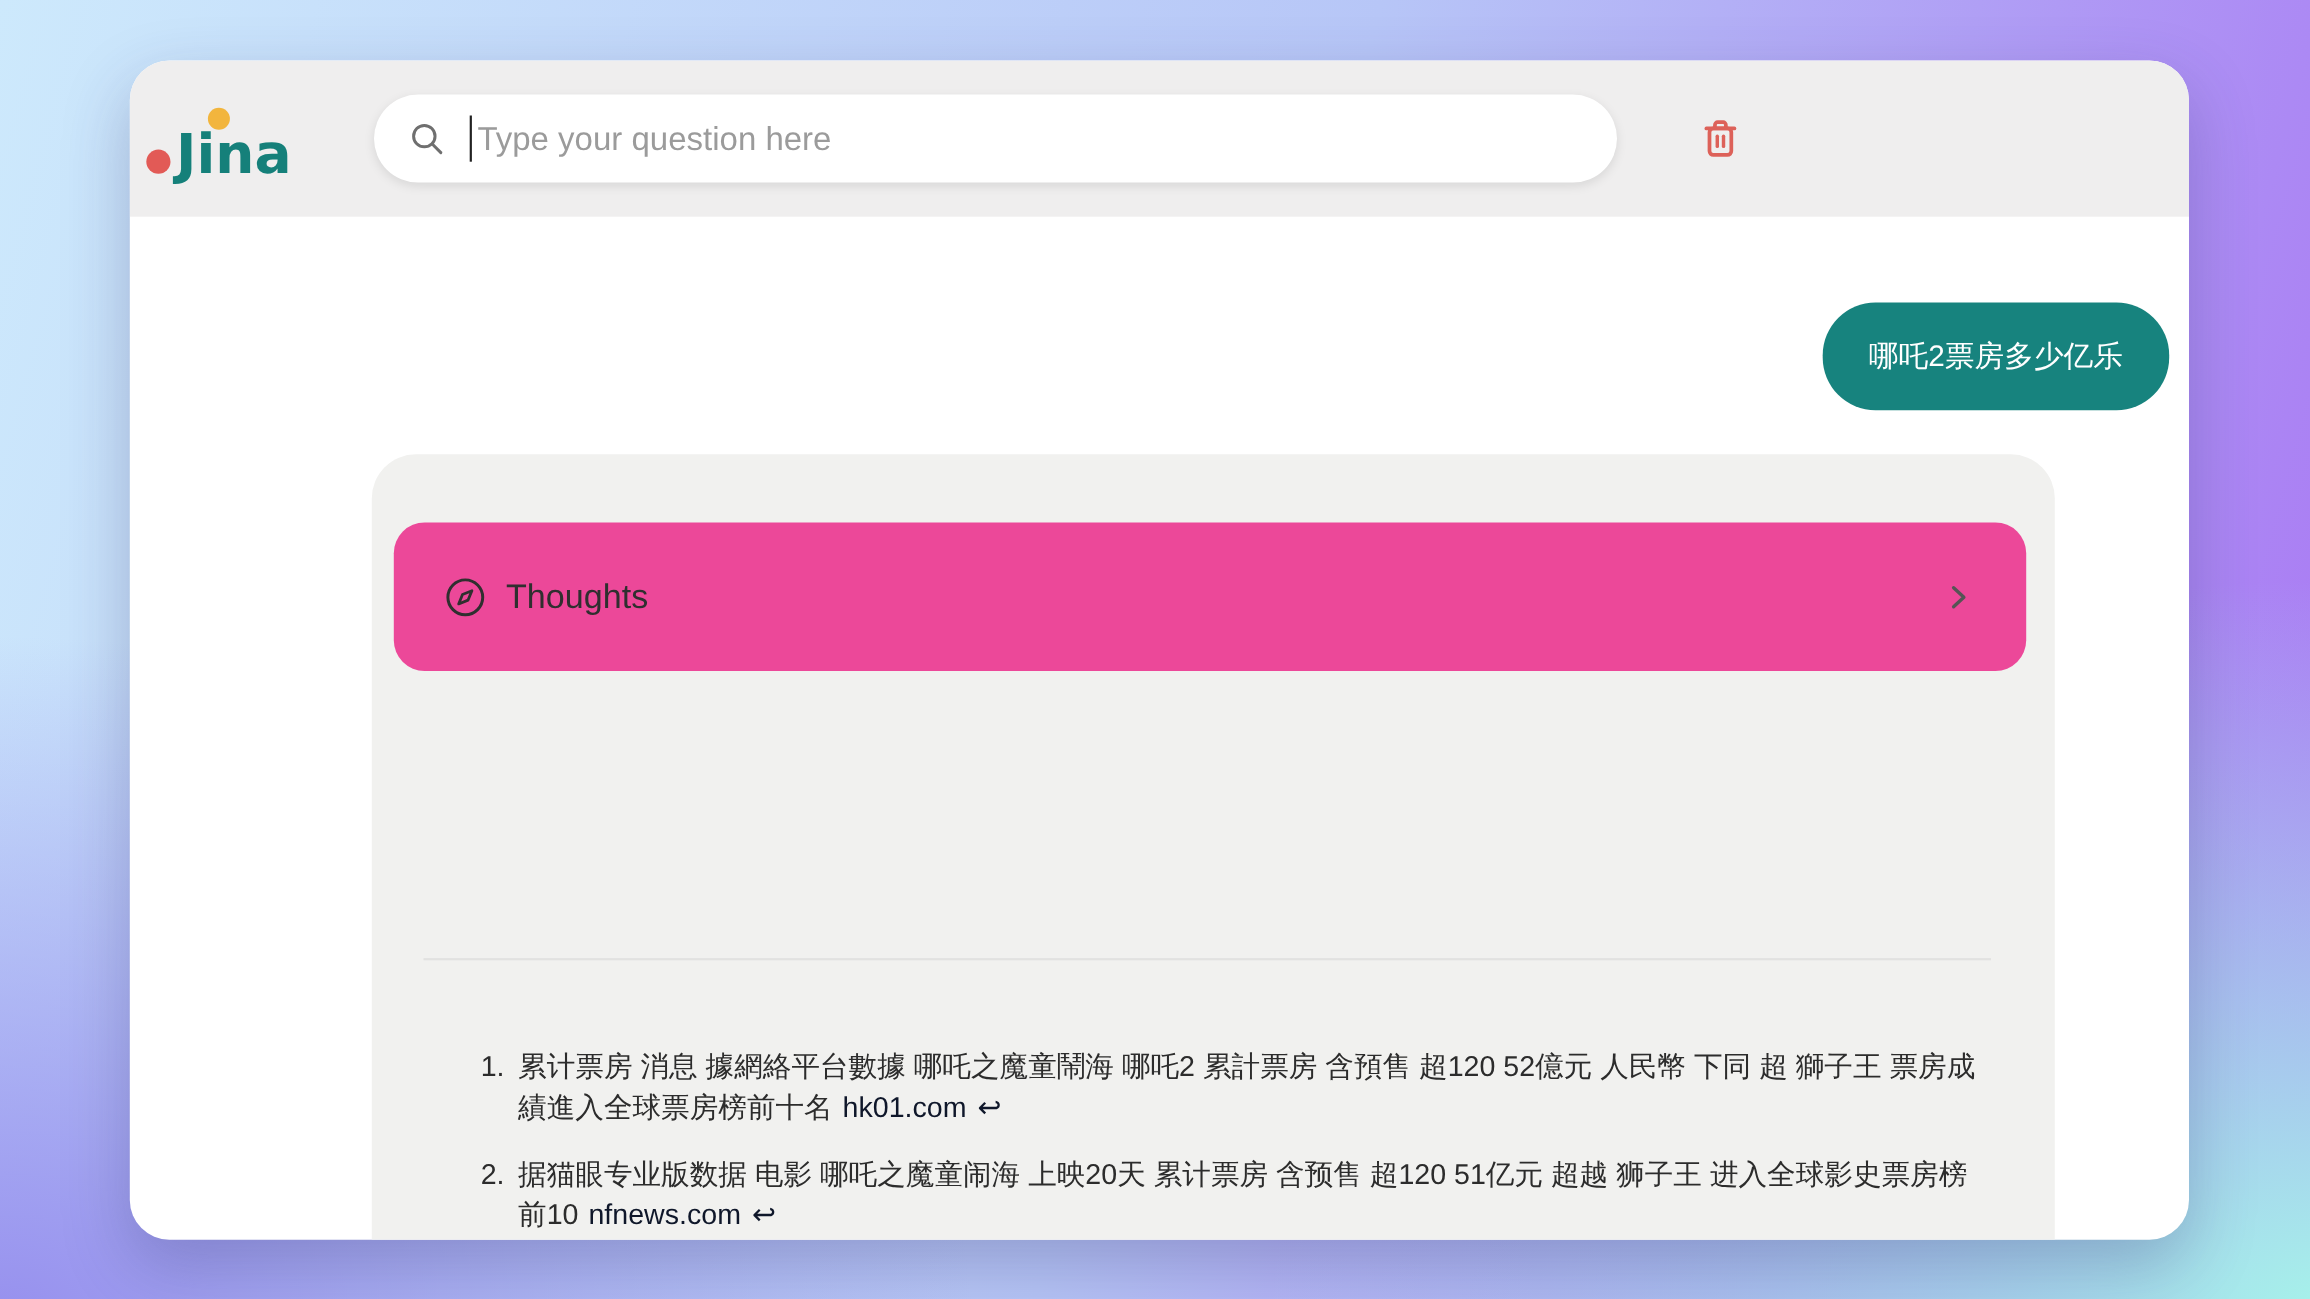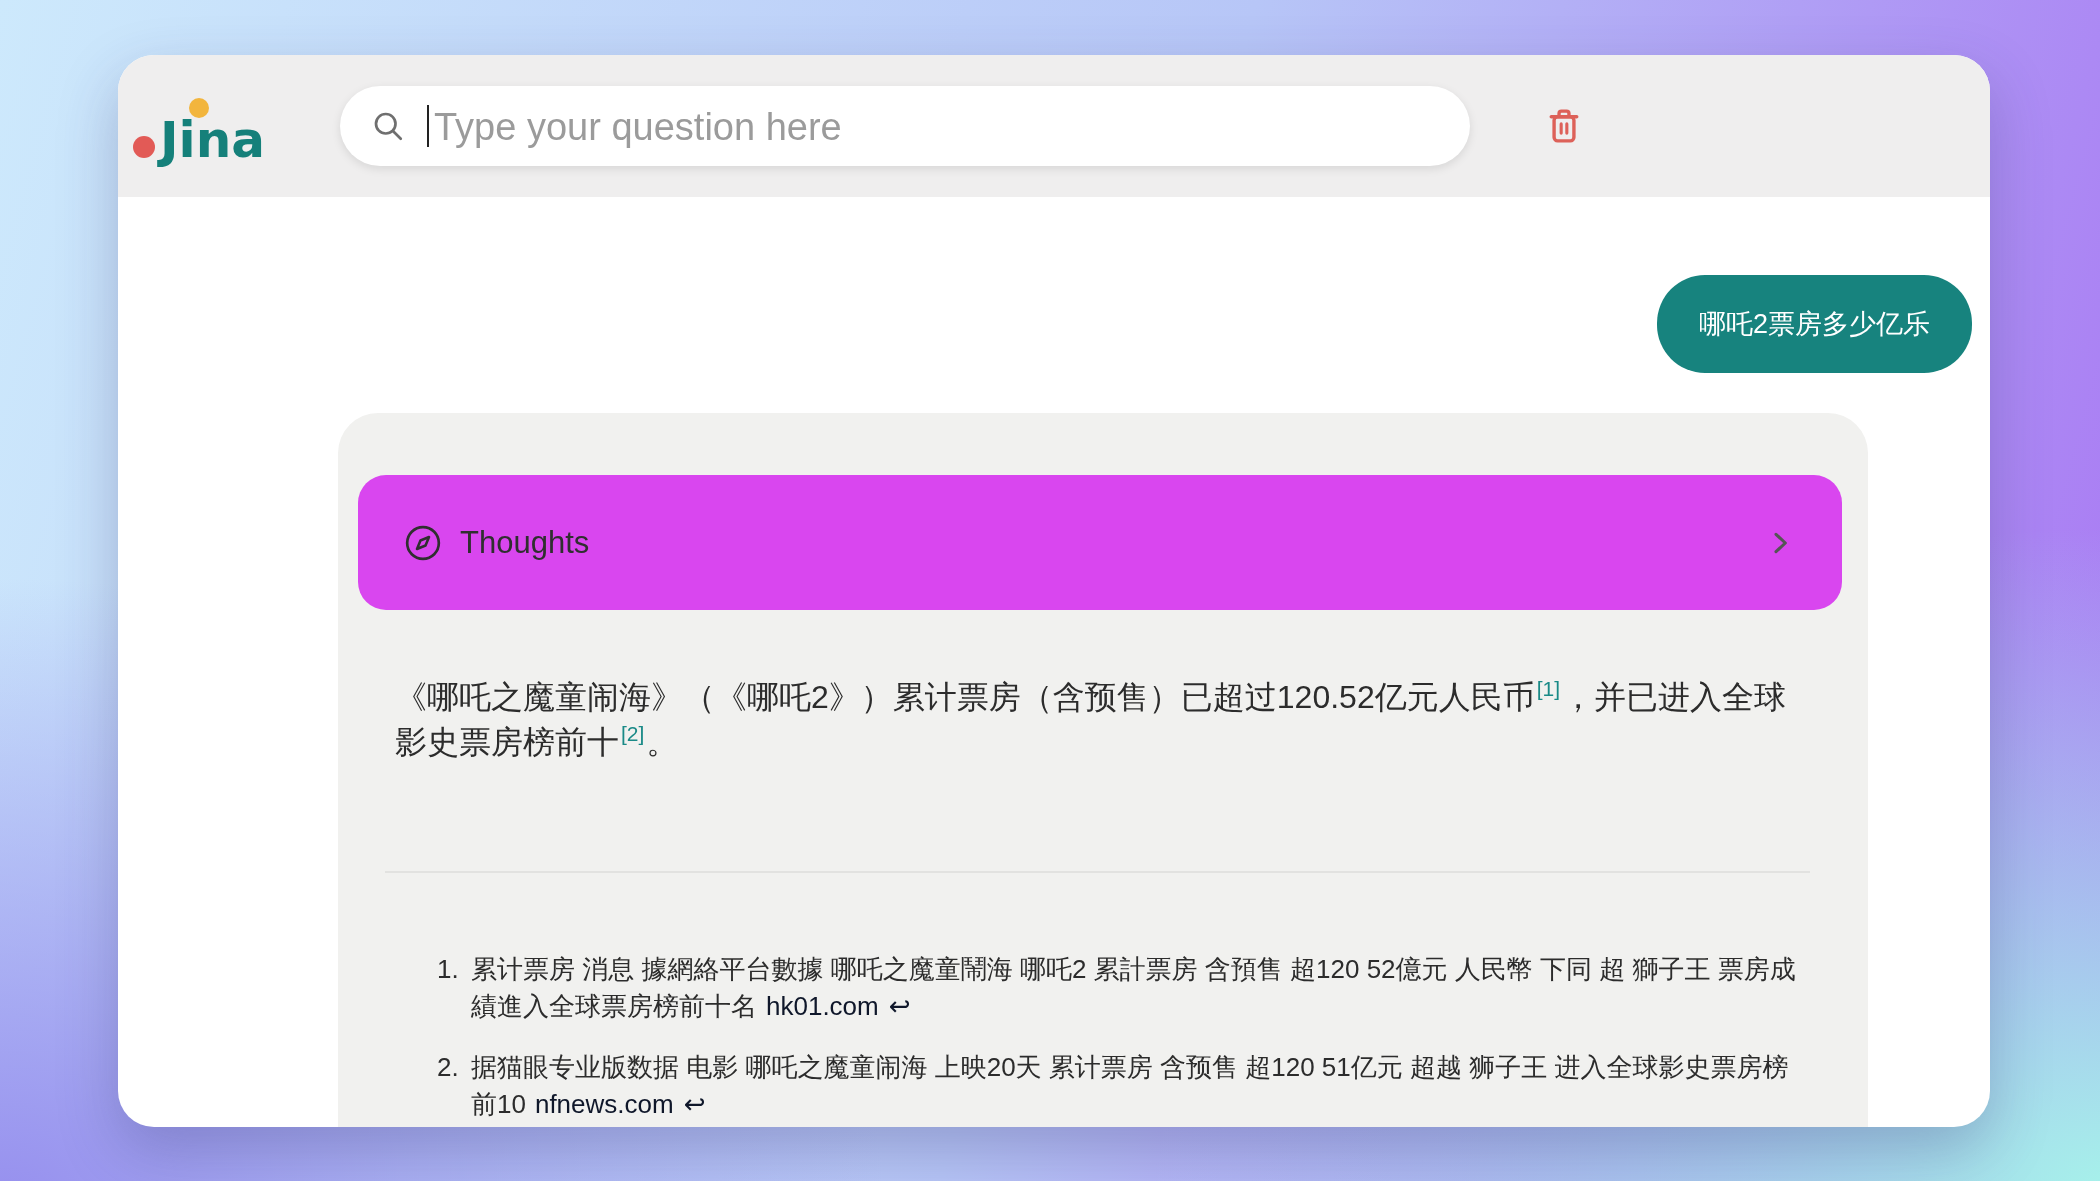--- a/index.html
+++ b/index.html
@@ -23,40 +23,40 @@
   }
   .logo{width:170px;height:90px;flex:none;margin-left:0;}
   .pill{
     position:relative;flex:none;margin-left:40px;width:1130px;height:80px;background:#fff;
     border-radius:40px;box-shadow:0 3px 10px rgba(0,0,0,.10);
   }
   .pill .mag{position:absolute;left:30px;top:22px;}
   .pill .caret{position:absolute;left:87px;top:19px;width:2px;height:42px;background:#222;}
   .pill input{
     position:absolute;left:92px;top:0;right:30px;height:100%;border:none;outline:none;
-    background:transparent;font-size:38px;color:#333;
+    background:transparent;font-size:30px;color:#333;
     font-family:"Liberation Sans","DejaVu Sans",sans-serif;
   }
   .pill input::placeholder{color:#9b9b9b;opacity:1;}
   .trashbtn{
     margin-left:64px;width:60px;height:60px;border:none;background:transparent;cursor:pointer;
     display:flex;align-items:center;justify-content:center;padding:0;
   }
   
   .bubble{
     position:absolute;right:18px;top:220px;height:98px;max-width:700px;
     background:#17837e;color:#fff;border-radius:48px;
     display:flex;align-items:center;padding:0 42px;font-size:27px;
   }
   .panel{
     position:absolute;left:220px;top:358px;width:1530px;bottom:0;
     background:#f1f1ef;border-radius:40px 40px 0 0;
   }
   .thoughts{
-    position:absolute;left:20px;top:62px;right:26px;height:135px;background:#d946ef;
+    position:absolute;left:20px;top:62px;right:26px;height:135px;background:#ec4899;
     border-radius:28px;display:flex;align-items:center;padding:0 46px;box-sizing:border-box;
     cursor:pointer;
   }
   .thoughts .tlabel{font-size:31px;color:#2f2f2f;margin-left:18px;}
   .thoughts .chev{margin-left:auto;}
   .answer{
     position:absolute;left:57px;top:262px;width:1413px;margin:0;
     font-size:32px;line-height:45px;color:#2c2c2c;
   }
   .cite{
@@ -113,21 +113,20 @@
       <svg width="38" height="38" viewBox="0 0 24 24">
         <circle cx="12" cy="12" r="10" fill="none" stroke="#2f2f2f" stroke-width="1.7"></circle>
         <path d="M15.8 8.2l-2.2 5.4-5.4 2.2 2.2-5.4z" fill="none" stroke="#2f2f2f" stroke-width="1.6" stroke-linejoin="round"></path>
       </svg>
       <span class="tlabel">Thoughts</span>
       <svg class="chev" width="32" height="32" viewBox="0 0 24 24">
         <path d="M9 5.5l7 6.5-7 6.5" fill="none" stroke="#555" stroke-width="2.3" stroke-linecap="round" stroke-linejoin="round"></path>
       </svg>
     </div>
 
-    <p class="answer"><span>《哪吒之魔童闹海》（《哪吒2》）累计票房（含预售）已超过120.52亿元人民币</span><sup class="cite">[1]</sup><span>，并已进入全球影史票房榜前十</span><sup class="cite">[2]</sup><span>。</span></p>
 
     <hr class="divider">
 
     <div class="footnotes">
 
       <div class="fn">
         <span class="fn-marker">1.</span><span>累计票房 消息 據網絡平台數據 哪吒之魔童鬧海 哪吒2 累計票房 含預售 超120 52億元 人民幣 下同 超 獅子王 票房成績進入全球票房榜前十名</span><a class="fn-link">hk01.com</a><a class="fn-back">↩</a>
       </div>
 
       <div class="fn">

